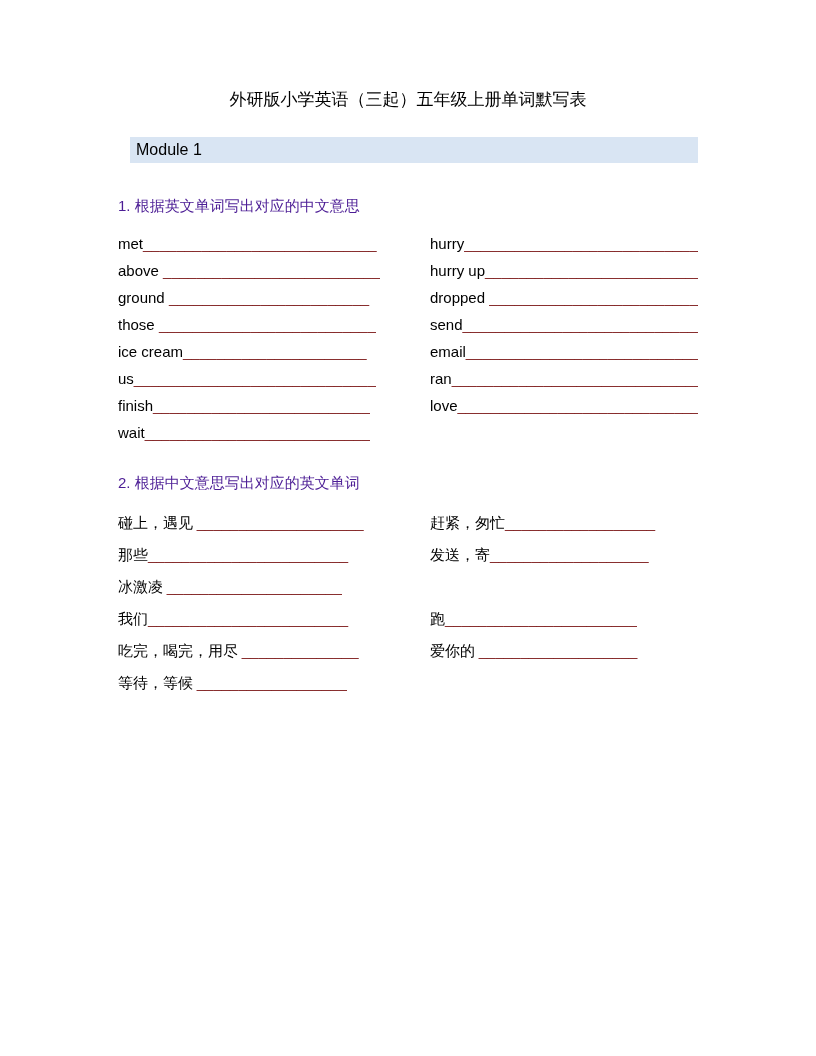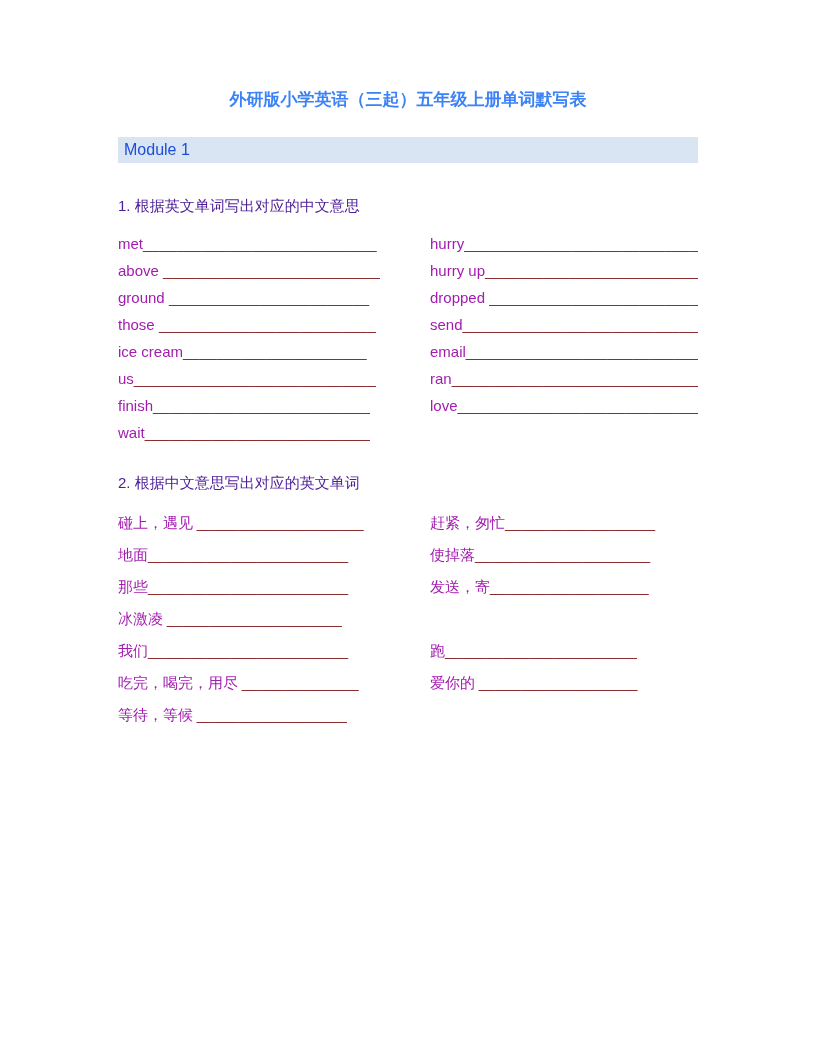--- a/index.html
+++ b/index.html
@@ -3,37 +3,37 @@
 <meta charset="utf-8">
 <style>
   html,body{margin:0;padding:0;background:#ffffff;}
   .page{
     width:816px;min-height:1056px;margin:0 auto;background:#ffffff;
     box-sizing:border-box;padding:88px 118px 40px 118px;
     font-family:"Liberation Sans", sans-serif;color:#333;
   }
   .doc-title{
     text-align:center;font-family:"Liberation Serif", serif;
-    font-weight:bold;font-size:17px;color:#3b82f6;margin:0 0 26px 0;
+    font-weight:normal;font-size:17px;color:#000000;margin:0 0 26px 0;
   }
   .module-bar{
-    background:#d9e5f3;color:#1d4ed8;font-size:16px;
-    padding:4px 6px;margin:0 0 34px 0;
+    background:#d9e5f3;color:#000000;font-size:16px;
+    padding:4px 6px;margin:0 0 34px 12px;
   }
   .section{margin-bottom:28px;}
   .section-heading{
     font-size:15px;color:#4c1d95;margin:0 0 14px 0;font-weight:normal;
   }
   .rows{display:block;}
   .row{display:flex;align-items:baseline;}
   .sec1 .row{line-height:27px;}
   .sec2 .row{line-height:31px;}
   .cell-left{width:312px;flex:0 0 312px;white-space:nowrap;overflow:hidden;}
   .cell-right{flex:1 1 auto;white-space:nowrap;overflow:hidden;}
-  .word{font-size:15px;color:#a21caf;}
+  .word{font-size:15px;color:#000000;}
   .blank{font-size:15px;color:#7f1d1d;letter-spacing:0;}
   .sec2 .word{font-family:Liberation Serif, serif;font-size:15px;}
 </style>
 </head>
 <body>
 
 <div class="page">
 
   <h1 class="doc-title">外研版小学英语（三起）五年级上册单词默写表</h1>
 
@@ -83,24 +83,20 @@
     <h2 class="section-heading">2. 根据中文意思写出对应的英文单词</h2>
     <div class="rows">
 
       <div class="row">
         <div class="cell-left"><span class="word">碰上，遇见 </span><span class="blank">____________________</span></div>
         <div class="cell-right"><span class="word">赶紧，匆忙</span><span class="blank">__________________</span></div>
       </div>
       <div class="row">
       </div>
       <div class="row">
-        <div class="cell-left"><span class="word">地面</span><span class="blank">________________________</span></div>
-        <div class="cell-right"><span class="word">使掉落</span><span class="blank">_____________________</span></div>
-      </div>
-      <div class="row">
         <div class="cell-left"><span class="word">那些</span><span class="blank">________________________</span></div>
         <div class="cell-right"><span class="word">发送，寄</span><span class="blank">___________________</span></div>
       </div>
       <div class="row">
         <div class="cell-left"><span class="word">冰激凌 </span><span class="blank">_____________________</span></div>
       </div>
       <div class="row">
         <div class="cell-left"><span class="word">我们</span><span class="blank">________________________</span></div>
         <div class="cell-right"><span class="word">跑</span><span class="blank">_______________________</span></div>
       </div>

